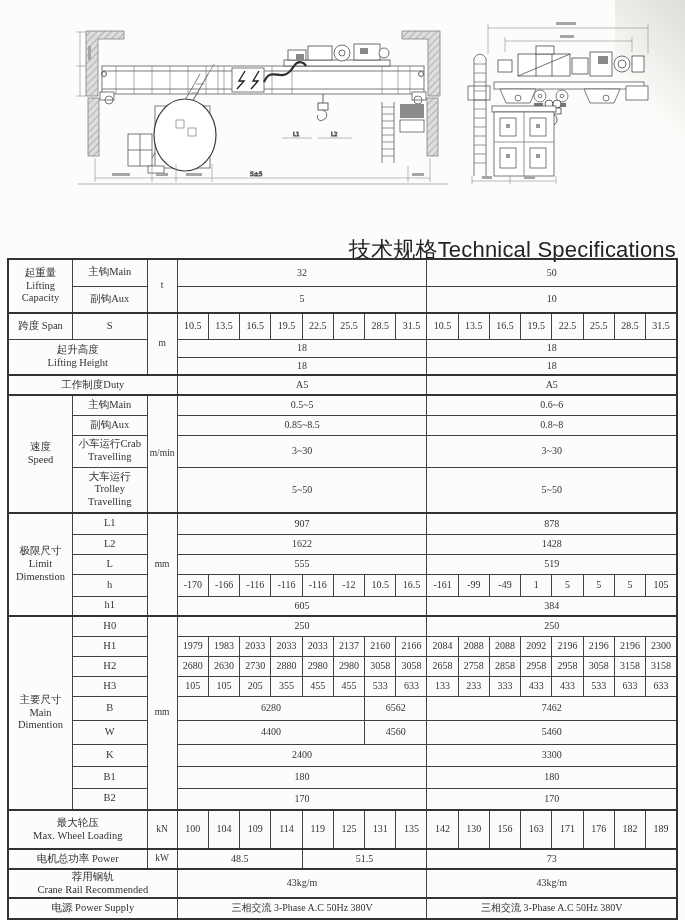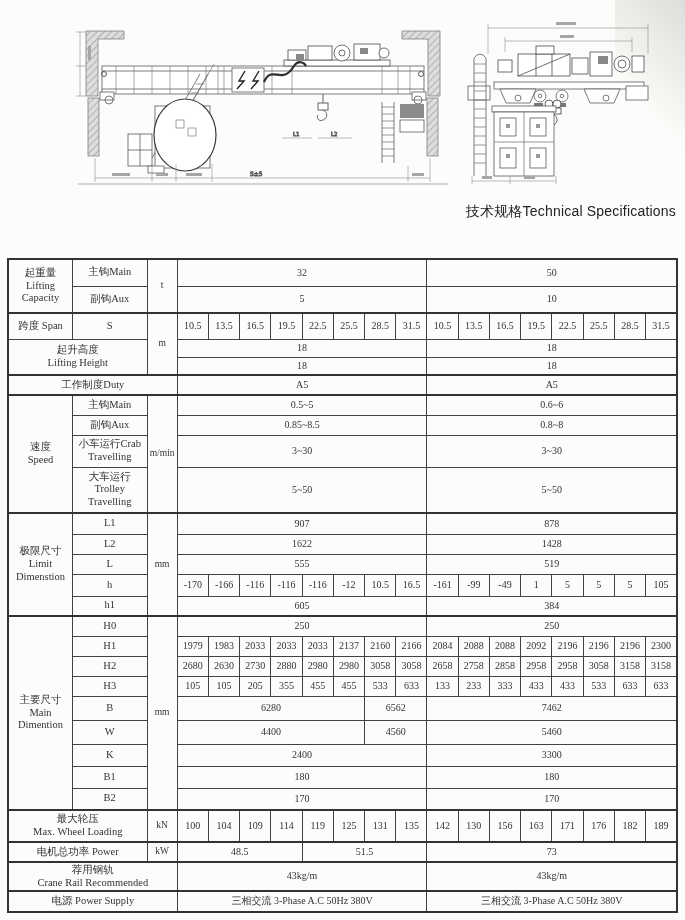--- a/index.html
+++ b/index.html
@@ -1,22 +1,22 @@
 <!DOCTYPE html>
 <html><head>
 <meta charset="utf-8">
 <style>
   html,body{margin:0;padding:0;background:#e9e9e6;}
   .page{position:relative;width:685px;height:920px;background:#fcfcfa;overflow:hidden;
         font-family:"Liberation Serif","DejaVu Serif",serif;color:#2f2f2f;}
   .scan-shadow{position:absolute;top:0;right:0;width:70px;height:160px;
         background:linear-gradient(225deg,#d7d7d3 0%,rgba(252,252,250,0) 65%);opacity:.85;}
-  .title{position:absolute;top:203px;right:9px;
+  .title{position:absolute;top:235px;right:9px;
         font-family:"Liberation Sans","DejaVu Sans",sans-serif;
-        font-size:14px;letter-spacing:.2px;color:#222;}
+        font-size:22px;letter-spacing:.2px;color:#222;}
   table.spec{position:absolute;left:7px;top:258px;width:671px;
         border-collapse:collapse;table-layout:fixed;border:2px solid #333;}
   table.spec td{border:1px solid #424242;text-align:center;vertical-align:middle;
         font-size:10px;line-height:1.22;padding:0 1px;white-space:pre-line;overflow:hidden;color:#333;}
   table.spec td.lbl{font-size:10.5px;}
   table.spec td.sub{font-size:10.5px;}
   table.spec td.unit{font-size:9.5px;}
   table.spec tr.sec td{border-top:2px solid #333;}
   svg.draw{position:absolute;left:0;top:8px;}
   svg.draw text{font-family:"DejaVu Sans",sans-serif;fill:#555;}
@@ -503,21 +503,21 @@
         <tr style="height: 22px;">
           <td class="sub">B1</td>
           <td colspan="8" class="val">180</td>
           <td colspan="8" class="val">180</td>
         </tr>
         <tr style="height: 22px;">
           <td class="sub">B2</td>
           <td colspan="8" class="val">170</td>
           <td colspan="8" class="val">170</td>
         </tr>
-        <tr class="sec" style="height: 32px; padding-left: 16px;">
+        <tr class="sec" style="height: 39px; padding-left: 16px;">
           <td colspan="2" class="lbl">最大轮压
 Max. Wheel Loading</td>
           <td class="unit">kN</td>
           <td class="val">100</td>
           <td class="val">104</td>
           <td class="val">109</td>
           <td class="val">114</td>
           <td class="val">119</td>
           <td class="val">125</td>
           <td class="val">131</td>

